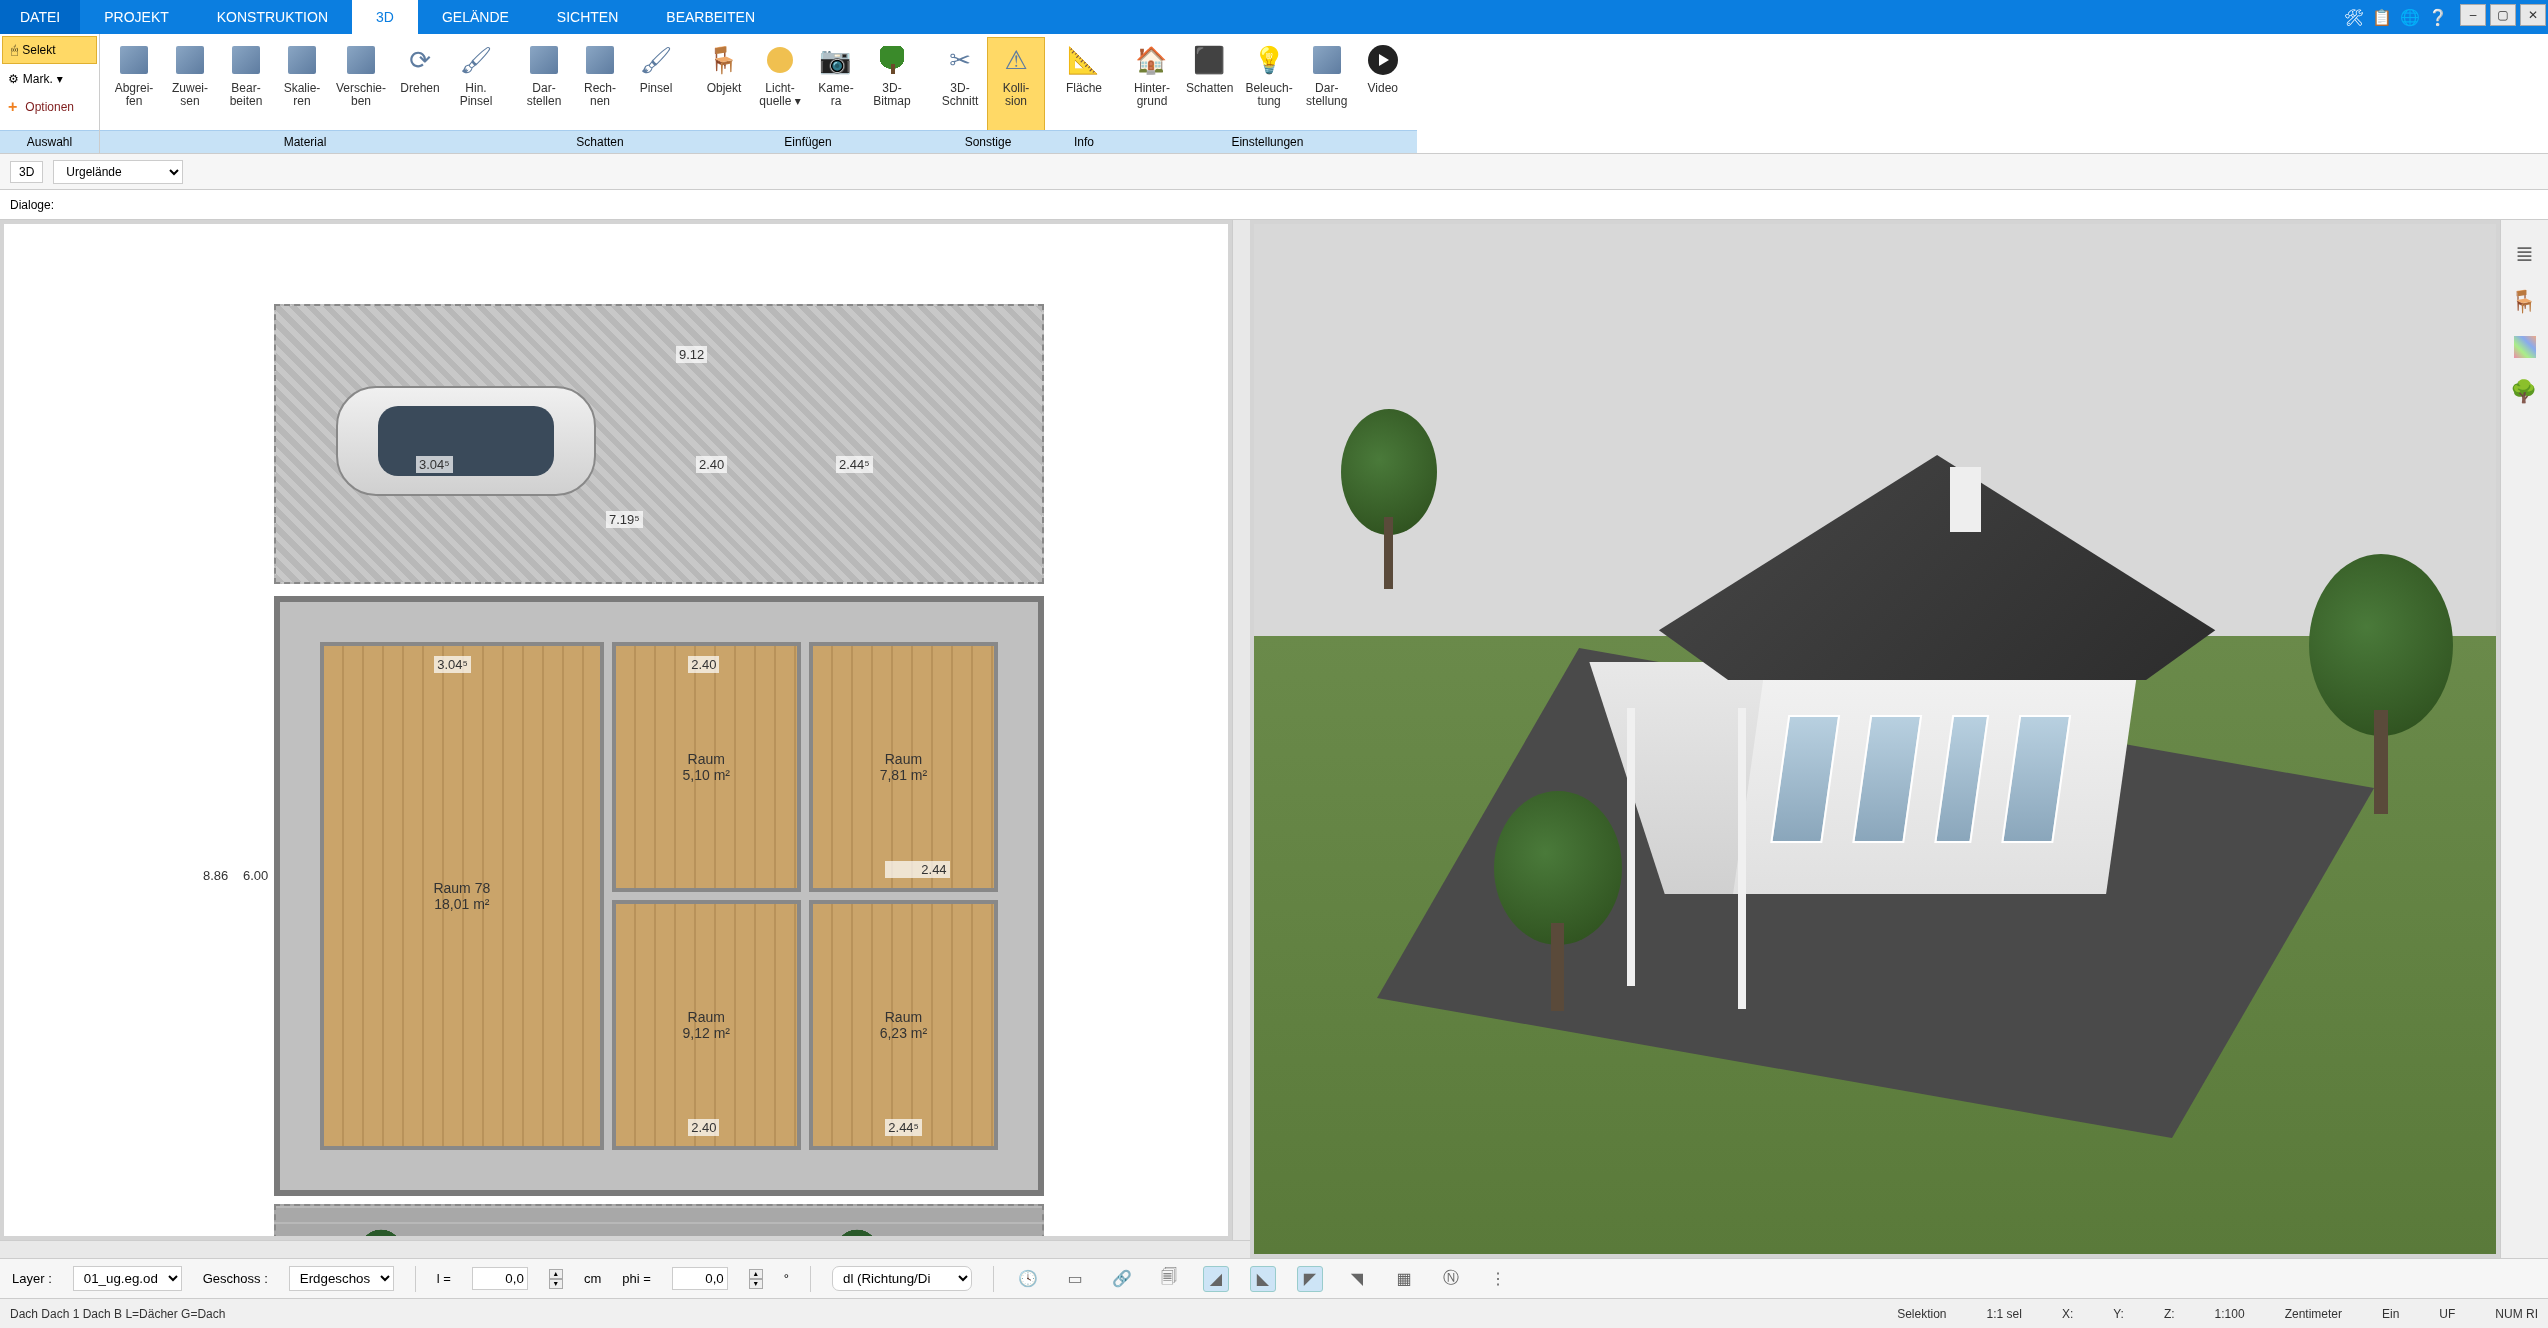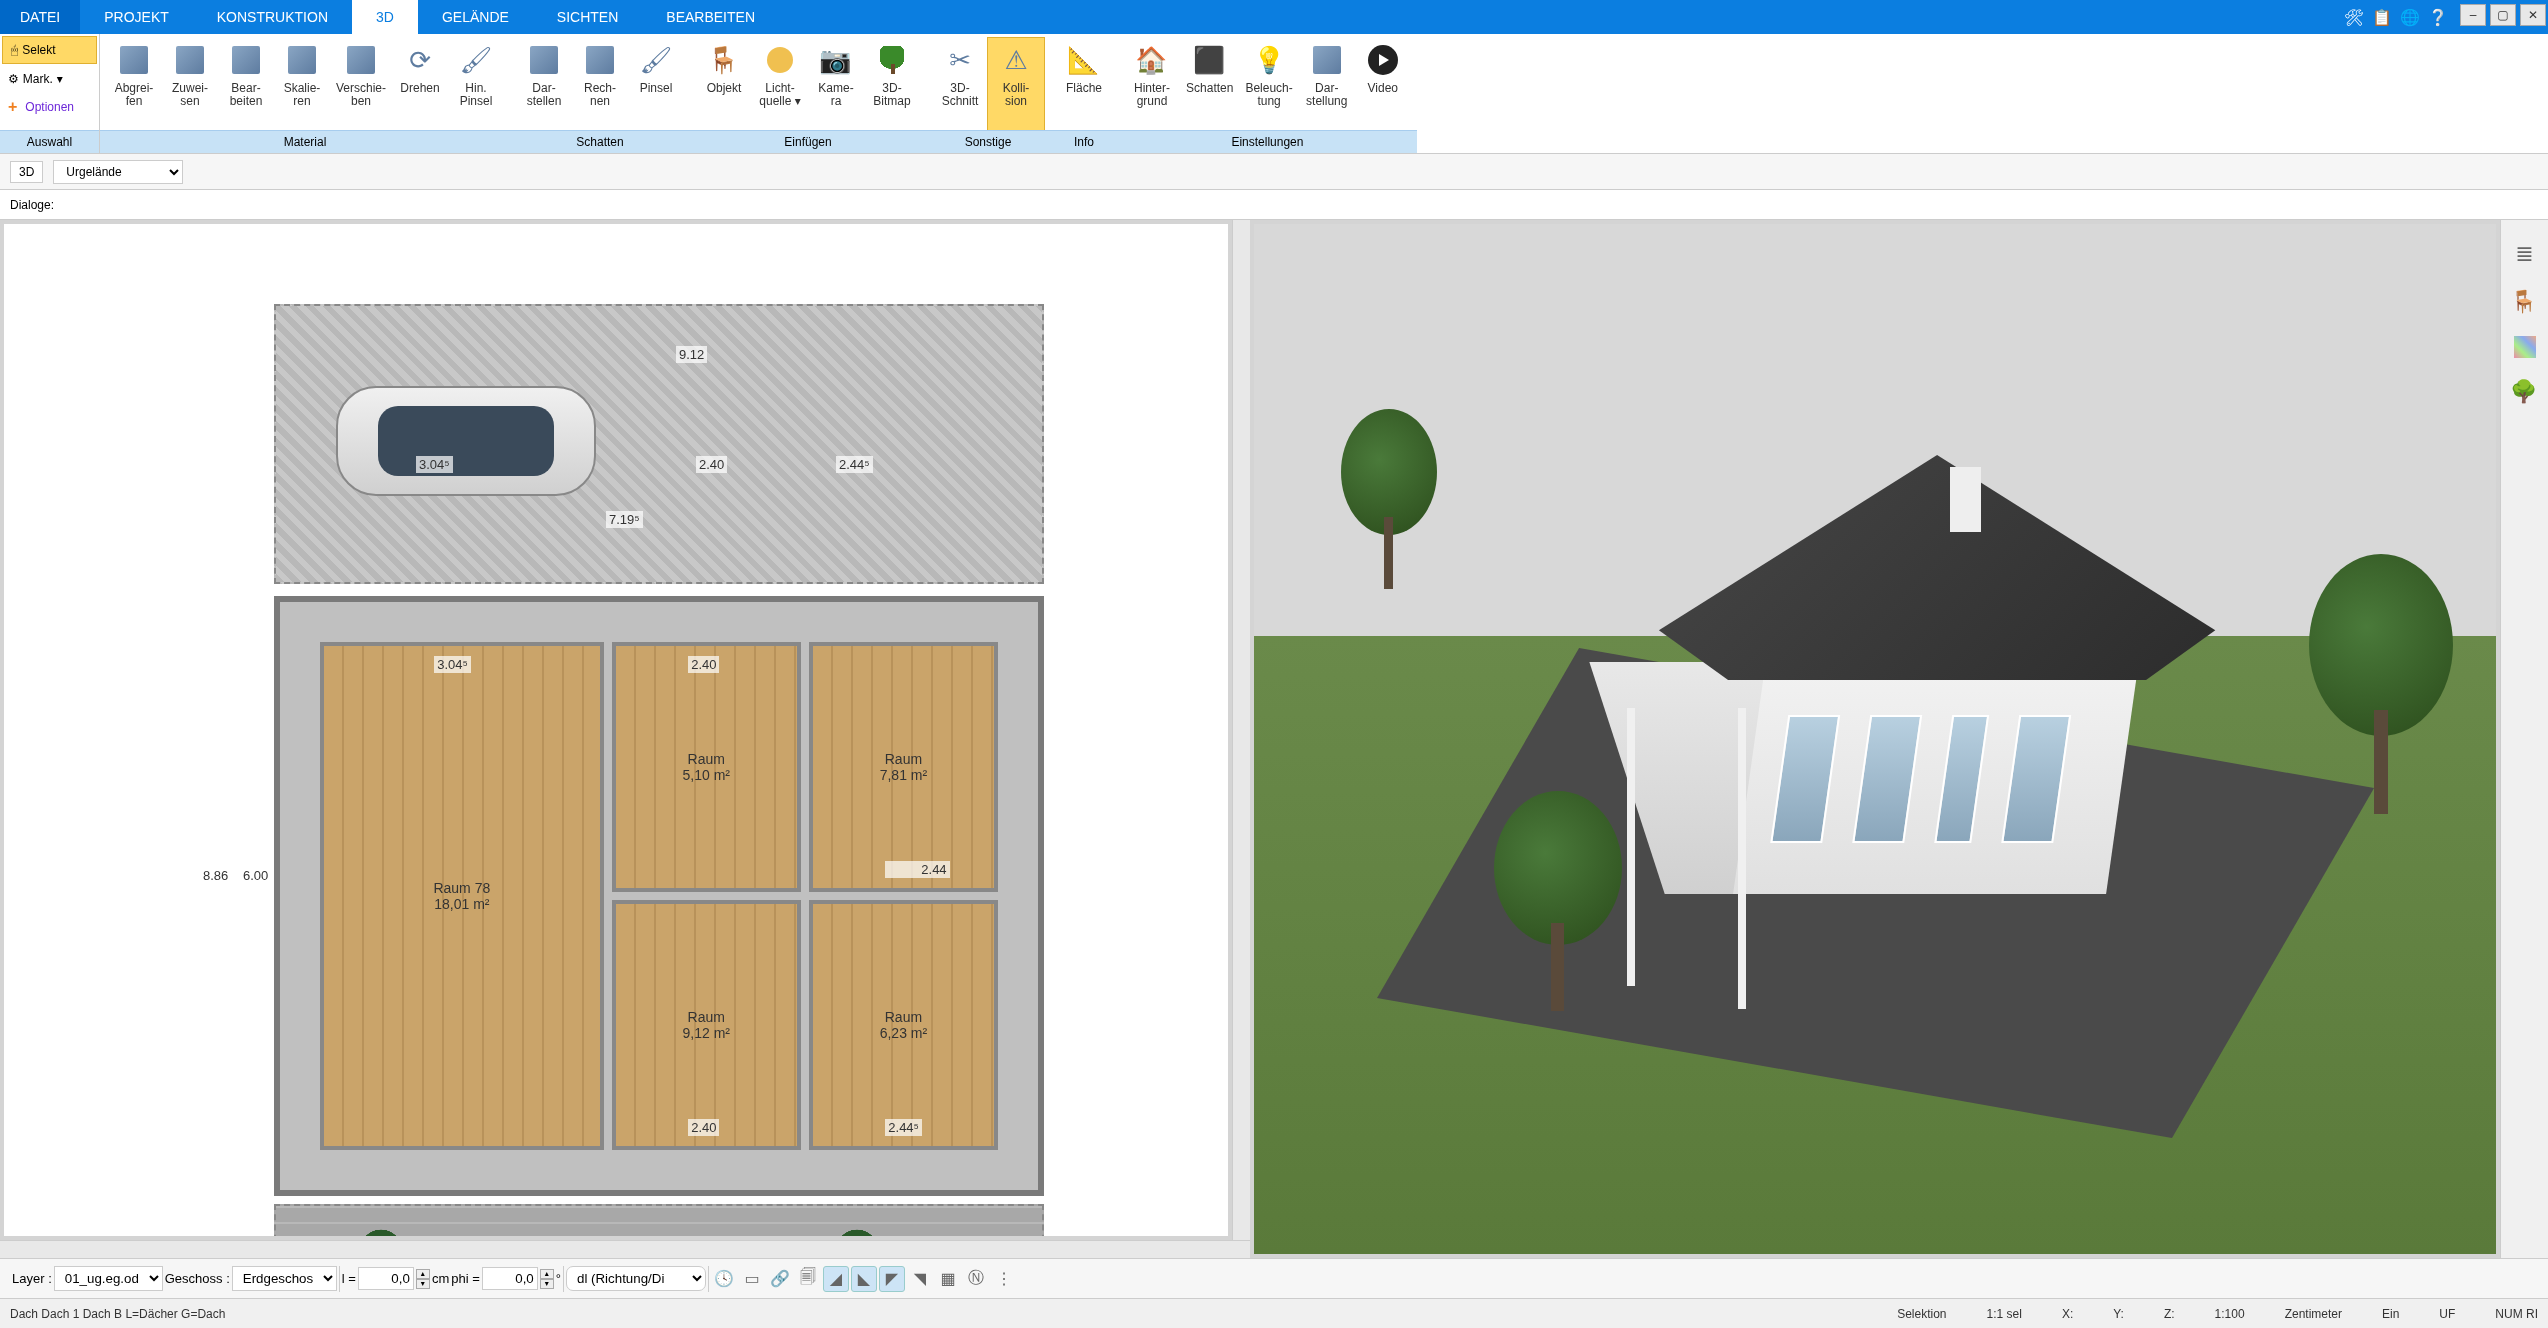--- a/index.html
+++ b/index.html
@@ -14,21 +14,21 @@
 .menu-icons { display: flex; align-items: center; gap: 8px; padding-right: 10px; }
 .menu-icon { width: 20px; height: 20px; display:flex; align-items:center; justify-content:center; font-size:16px; }
 .win-controls { display:flex; }
 .win-btn { width:26px; height:22px; background:#e8e8e8; margin:4px 2px; display:flex; align-items:center; justify-content:center; color:#333; font-size:12px; border:1px solid #aaa; }
 
 
 .ribbon { height: 120px; background: #fff; border-bottom: 1px solid #ccc; display:flex; }
 .ribbon-left { width:100px; border-right:1px solid #ccc; display:flex; flex-direction:column; }
 .rl-item { padding:6px 8px; display:flex; align-items:center; gap:4px; font-size:12px; }
 .rl-item.selekt { background:#ffd966; border:1px solid #e0b030; margin:2px; }
-.rl-item.opt { color:#6d28d9; }
+.rl-item.opt { color:#7f1d1d; }
 .rl-item.opt::before { content:"+"; color:#f08020; font-weight:bold; margin-right:4px; font-size:16px; }
 .ribbon-group { display:flex; flex-direction:column; border-right:0; }
 .rg-buttons { display:flex; padding:4px 6px 0 6px; flex:1; }
 .rg-btn { display:flex; flex-direction:column; align-items:center; padding:4px 6px; min-width:56px; cursor:pointer; font-size:12px; color:#333; }
 .rg-btn.active { background:#ffd966; outline:1px solid #e0b030; }
 .rg-btn .icon { width:36px; height:36px; display:flex; align-items:center; justify-content:center; font-size:26px; color:#5e7ca0; margin-bottom:4px; }
 .rg-btn .lbl { text-align:center; line-height:1.1; }
 .rg-label { background:#c7e2f6; text-align:center; padding:4px; font-size:12px; border-top:1px solid #a7cdee; }
 
 .cube-icon { width:28px; height:28px; background:linear-gradient(135deg,#8aa6c4,#5e7ca0); transform:rotate(0deg); border-radius:2px; }
@@ -74,21 +74,21 @@
 .wall2 { position:absolute; bottom:0; left:0; width:30%; height:50%; background:linear-gradient(#e8e8e8,#d0d0d0); transform:skewX(18deg); }
 .roof { position:absolute; top:0; left:-6%; width:112%; height:54%; background:linear-gradient(135deg,#4a4a4a,#2a2a2a); clip-path:polygon(10% 80%, 50% 10%, 90% 80%, 80% 100%, 20% 100%); }
 .chimney { position:absolute; top:8%; left:52%; width:5%; height:14%; background:#eee; }
 .window3d { position:absolute; background:linear-gradient(#b8d0e0,#8aa6bb); border:2px solid #fff; }
 .pillar { position:absolute; width:8px; background:#f0f0f0; }
 .tree3d { position:absolute; width:120px; height:180px; }
 .tree3d .crown { position:absolute; top:0; left:10%; width:80%; height:70%; background:radial-gradient(circle at 40% 40%,#4a7a3a,#2a4a1a); border-radius:50%; }
 .tree3d .trunk { position:absolute; bottom:0; left:46%; width:8%; height:40%; background:#5a4a3a; }
 
 
-.bottom-bar { height:40px; background:#f6f6f6; border-top:1px solid #ccc; display:flex; align-items:center; padding:0 12px; gap:2px; font-size:13px; }
+.bottom-bar { height:40px; background:#f6f6f6; border-top:1px solid #ccc; display:flex; align-items:center; padding:0 12px; gap:21px; font-size:13px; }
 .bottom-bar input.num { width:56px; border:1px solid #ccc; padding:3px; text-align:right; }
 .bottom-bar select { border:1px solid #ccc; padding:3px 6px; background:#fff; }
 .bottom-bar .spinner { display:inline-flex; flex-direction:column; }
 .bottom-bar .spinner span { width:14px; height:10px; border:1px solid #aaa; font-size:8px; text-align:center; line-height:8px; background:#eee; }
 .bb-divider { width:1px; height:26px; background:#ccc; }
 .bb-icon { width:26px; height:26px; border:1px solid transparent; display:flex; align-items:center; justify-content:center; font-size:16px; color:#666; cursor:pointer; border-radius:3px; }
 .bb-icon.on { background:#cde4f6; border-color:#9cc; }
 
 
 .status-bar { height:30px; background:#f0f0f0; border-top:1px solid #ccc; display:flex; align-items:center; padding:0 10px; font-size:12px; color:#333; gap:40px; }

